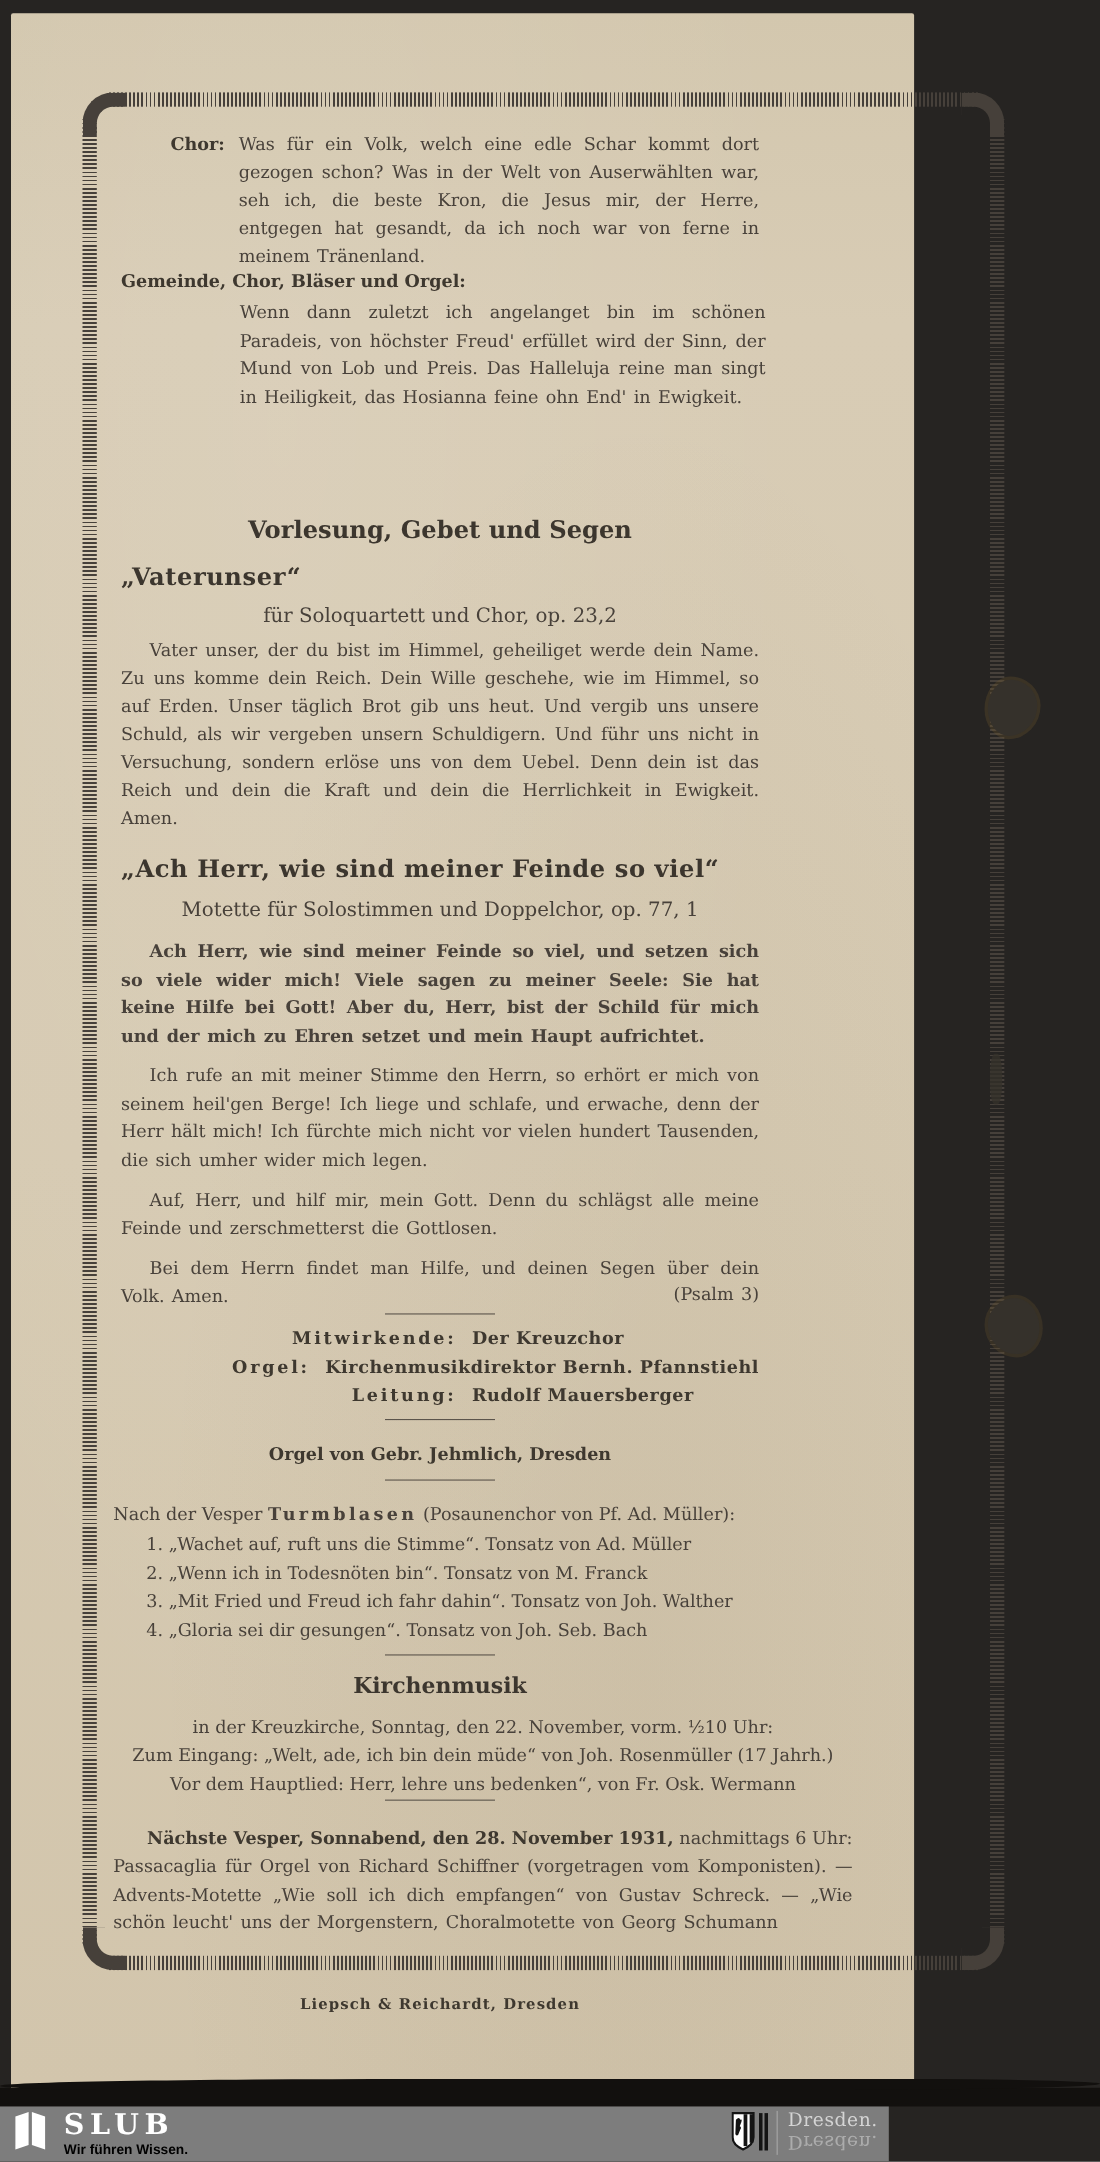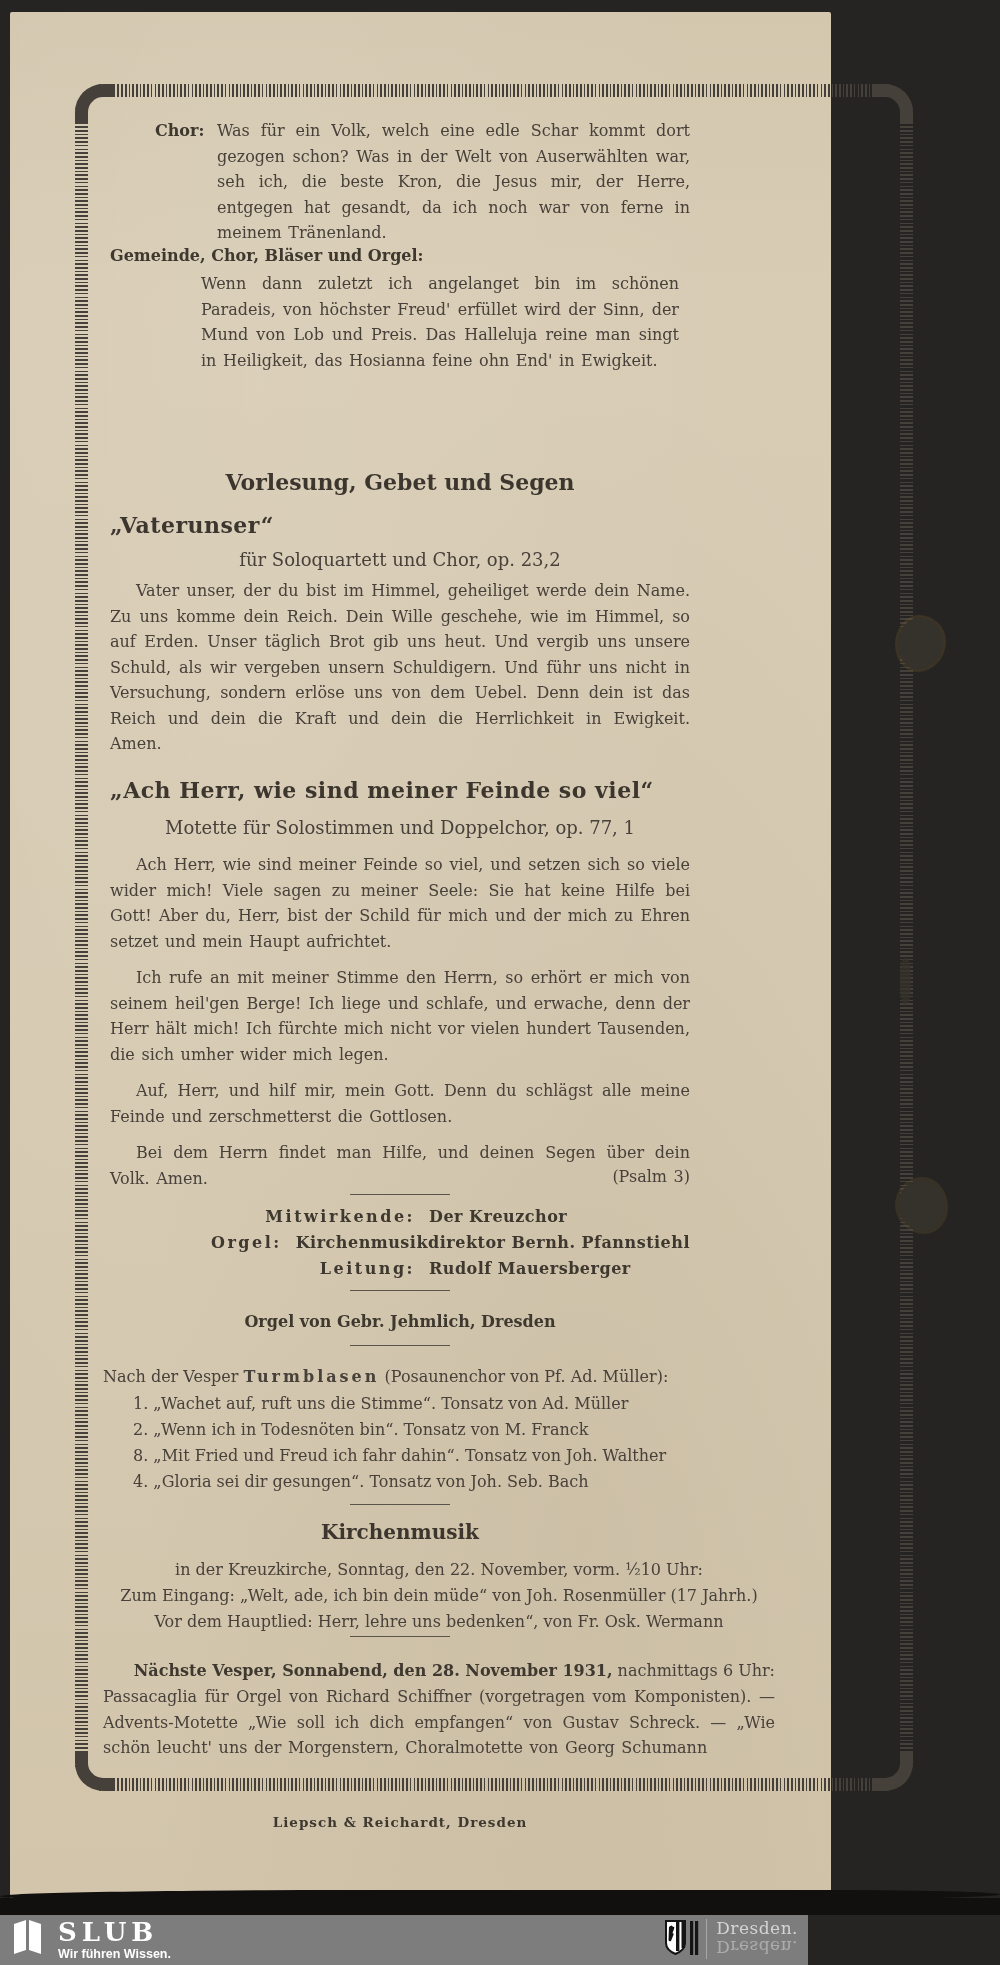--- a/index.html
+++ b/index.html
@@ -65,21 +65,21 @@
   
   .mount-strip{position:absolute;left:0;top:1898px;width:1000px;height:17px;background:#12100e;}
   .mount-strip:before{content:"";position:absolute;left:0;top:-8px;width:1000px;height:10px;background:#12100e;
     border-radius:60% 30% 45% 20%/100% 70% 90% 60%;}
   .footer-bar{position:absolute;left:0;top:1915px;width:808px;height:50px;background:#7d7d7d;}
   .slub-group{position:absolute;left:12px;top:3px;display:flex;}
   .slub-text{margin-left:15px;}
   .slub-title{font-family:"DejaVu Serif",serif;font-weight:bold;font-size:26px;line-height:28px;
     letter-spacing:5px;color:#ffffff;}
   .slub-tagline{font-family:"Liberation Sans",sans-serif;font-weight:bold;font-size:12.5px;
-    color:#ffffff;margin-top:1px;}
+    color:#000000;margin-top:1px;}
   .dresden-group{position:absolute;right:10px;top:4px;display:flex;align-items:flex-start;}
   .dd-sep{width:1px;height:40px;background:#a8a8a8;margin:0 9px 0 7px;}
   .dd-words{display:flex;flex-direction:column;}
   .dd-word{font-family:"DejaVu Serif",serif;font-size:17px;line-height:18px;color:#d4d4d4;letter-spacing:.5px;}
   .dd-word.mirror{transform:scaleY(-1);opacity:.55;margin-top:1px;}
 </style>
 </head>
 <body>
 
 <div id="canvas">
@@ -97,31 +97,31 @@
       <div class="fs-c bl"></div>
       <div class="fs-c br"></div>
     </div>
 
     <div class="blk hang" style="left:145px;top:106px;width:535px;">
       <div class="hl bold">Chor:</div>
       <div class="ht just">Was für ein Volk, welch eine edle Schar kommt dort gezogen schon? Was in der Welt von Auserwählten war, seh ich, die beste Kron, die Jesus mir, der Herre, entgegen hat gesandt, da ich noch war von ferne in meinem Tränenland.</div>
     </div>
 
     <div class="blk bold" style="left:100px;top:231px;text-align:center;">Gemeinde, Chor, Bläser und Orgel:</div>
-    <div class="blk just" style="left:191px;top:259px;width:478px;">Wenn dann zuletzt ich angelanget bin im schönen Paradeis, von höchster Freud' erfüllet wird der Sinn, der Mund von Lob und Preis. Das Halleluja reine man singt in Heiligkeit, das Hosianna feine ohn End' in Ewigkeit.</div>
+    <div class="blk just" style="left:208px;top:259px;width:478px;">Wenn dann zuletzt ich angelanget bin im schönen Paradeis, von höchster Freud' erfüllet wird der Sinn, der Mund von Lob und Preis. Das Halleluja reine man singt in Heiligkeit, das Hosianna feine ohn End' in Ewigkeit.</div>
 
     <div class="blk narrow ctr h-small" style="top:458px;">Vorlesung, Gebet und Segen</div>
 
     <div class="blk h-big" style="left:100px;top:501px;">„Vaterunser“</div>
     <div class="blk narrow ctr sub" style="top:535px;">für Soloquartett und Chor, op. 23,2</div>
     <div class="blk narrow just indent" style="top:566px;">Vater unser, der du bist im Himmel, geheiliget werde dein Name. Zu uns komme dein Reich. Dein Wille geschehe, wie im Himmel, so auf Erden. Unser täglich Brot gib uns heut. Und vergib uns unsere Schuld, als wir vergeben unsern Schuldigern. Und führ uns nicht in Versuchung, sondern erlöse uns von dem Uebel. Denn dein ist das Reich und dein die Kraft und dein die Herrlichkeit in Ewigkeit. Amen.</div>
 
     <div class="blk h-big" style="left:100px;top:766px;">„Ach Herr, wie sind meiner Feinde so viel“</div>
     <div class="blk narrow ctr sub" style="top:803px;">Motette für Solostimmen und Doppelchor, op. 77, 1</div>
-    <div class="blk narrow just indent" style="top:840px;">Ach Herr, wie sind meiner Feinde so viel, und setzen sich so viele wider mich! Viele sagen zu meiner Seele: Sie hat keine Hilfe bei Gott! Aber du, Herr, bist der Schild für mich und der mich zu Ehren setzet und mein Haupt aufrichtet.</div>
+    <div class="blk narrow just indent" style="top:840px;font-weight:bold;">Ach Herr, wie sind meiner Feinde so viel, und setzen sich so viele wider mich! Viele sagen zu meiner Seele: Sie hat keine Hilfe bei Gott! Aber du, Herr, bist der Schild für mich und der mich zu Ehren setzet und mein Haupt aufrichtet.</div>
     <div class="blk narrow just indent" style="top:953px;">Ich rufe an mit meiner Stimme den Herrn, so erhört er mich von seinem heil'gen Berge! Ich liege und schlafe, und erwache, denn der Herr hält mich! Ich fürchte mich nicht vor vielen hundert Tausenden, die sich umher wider mich legen.</div>
     <div class="blk narrow just indent" style="top:1066px;">Auf, Herr, und hilf mir, mein Gott. Denn du schlägst alle meine Feinde und zerschmetterst die Gottlosen.</div>
     <div class="blk narrow just indent" style="top:1128px;position:absolute;">
       <span>Bei dem Herrn findet man Hilfe, und deinen Segen über dein Volk. Amen.</span>
       <span class="psalm">(Psalm 3)</span>
     </div>
 
     <div class="blk narrow" style="top:1182px;">
         <div class="rule"></div>
       </div>
@@ -149,21 +149,21 @@
 
     <div class="blk narrow" style="top:1333px;">
         <div class="rule"></div>
       </div>
 
     <div class="blk full" style="top:1352px;">
       <div><span>Nach der Vesper </span><span class="spaced-bold">Turmblasen</span><span> (Posaunenchor von Pf. Ad. Müller):</span></div>
       <div class="tb-items">
         <div>1. „Wachet auf, ruft uns die Stimme“. Tonsatz von Ad. Müller</div>
         <div>2. „Wenn ich in Todesnöten bin“. Tonsatz von M. Franck</div>
-        <div>8. „Mit Fried und Freud ich fahr dahin“. Tonsatz von Joh. Walther</div>
+        <div>3. „Mit Fried und Freud ich fahr dahin“. Tonsatz von Joh. Walther</div>
         <div>4. „Gloria sei dir gesungen“. Tonsatz von Joh. Seb. Bach</div>
       </div>
     </div>
 
     <div class="blk narrow" style="top:1492px;">
         <div class="rule"></div>
       </div>
 
     <div class="blk narrow ctr" style="top:1508px;font-size:20px;font-weight:bold;color:#3c362e;">Kirchenmusik</div>
     <div class="blk full ctr" style="top:1545px;">in der Kreuzkirche, Sonntag, den 22. November, vorm. ½10 Uhr:</div>

